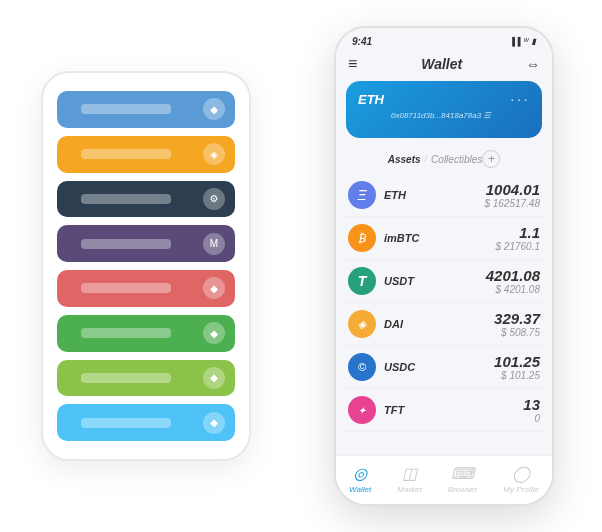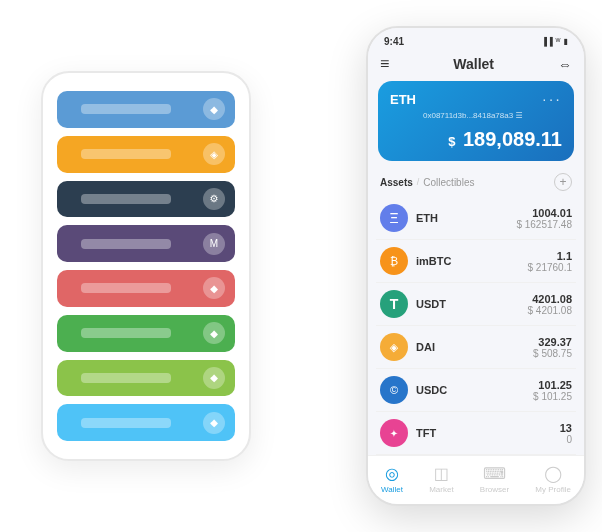--- a/index.html
+++ b/index.html
@@ -77,33 +77,34 @@
     .card-dark { background: #2c3e50; }
     .card-purple { background: #5a4a78; }
     .card-red { background: #e06666; }
     .card-green { background: #4caf50; }
     .card-lightgreen { background: #8bc34a; }
     .card-lightblue { background: #4fc3f7; }
 
     
     .main-phone {
       position: absolute;
-      right: 5px;
+      right: 37px;
       top: 50%;
       transform: translateY(-50%);
       width: 220px;
       height: 480px;
       background: #f5f6fa;
       border-radius: 32px;
       border: 2.5px solid #e0e0e0;
       box-shadow: 0 12px 40px rgba(0,0,0,0.15);
       overflow: hidden;
       z-index: 2;
       display: flex;
       flex-direction: column;
+      font-style: italic;
     }
 
     .phone-status-bar {
       display: flex;
       justify-content: space-between;
       align-items: center;
       padding: 8px 16px 4px;
       background: #f5f6fa;
     }
 
@@ -190,21 +191,21 @@
     }
 
     .eth-balance-prefix {
       font-size: 13px;
       margin-right: 2px;
     }
 
     
     .assets-header {
       display: flex;
-      justify-content: space-between;
+      justify-content: center;
       align-items: center;
       padding: 4px 12px 6px;
     }
 
     .assets-tabs {
       display: flex;
       gap: 4px;
       align-items: center;
       font-size: 10px;
     }
@@ -270,21 +271,21 @@
       font-size: 11px;
       font-weight: 600;
       color: #333;
     }
 
     .asset-amounts {
       text-align: right;
     }
 
     .asset-amount {
-      font-size: 11px;
+      font-size: 15px;
       font-weight: 600;
       color: #333;
     }
 
     .asset-usd {
       font-size: 10px;
       color: #999;
     }
 
     
@@ -384,24 +385,20 @@
       <span class="header-title">Wallet</span>
       <span class="header-scan">⇔</span>
     </div>
 
     <div class="eth-card">
       <div class="eth-card-header">
         <span class="eth-label">ETH</span>
         <span class="eth-dots">···</span>
       </div>
       <div class="eth-address">0x08711d3b...8418a78a3  ☰</div>
-      <div class="eth-balance">
-        <span class="eth-balance-prefix">$</span>
-        <span>189,089.11</span>
-      </div>
     </div>
 
     <div class="assets-header">
       <div class="assets-tabs">
         <span class="assets-tab-active">Assets</span>
         <span class="assets-tab-divider">/</span>
         <span class="assets-tab-inactive">Collectibles</span>
       </div>
       <div class="assets-add">+</div>
     </div>

